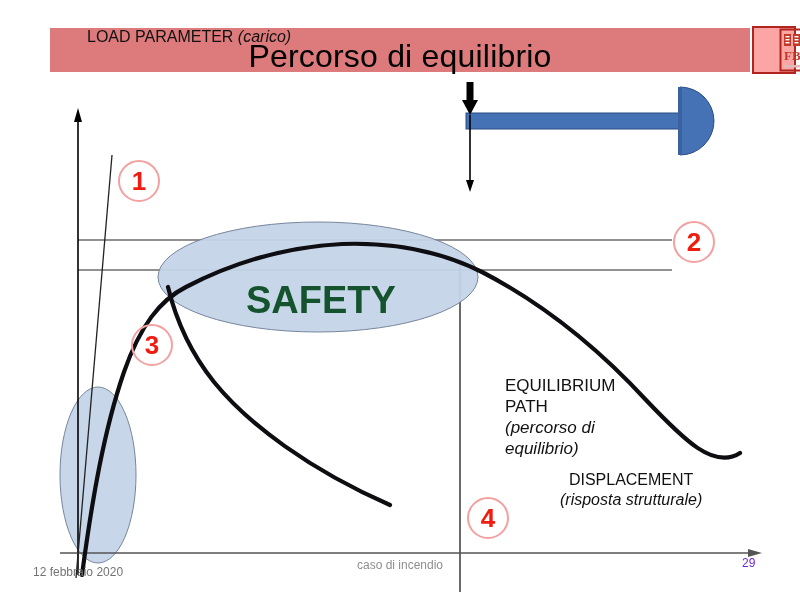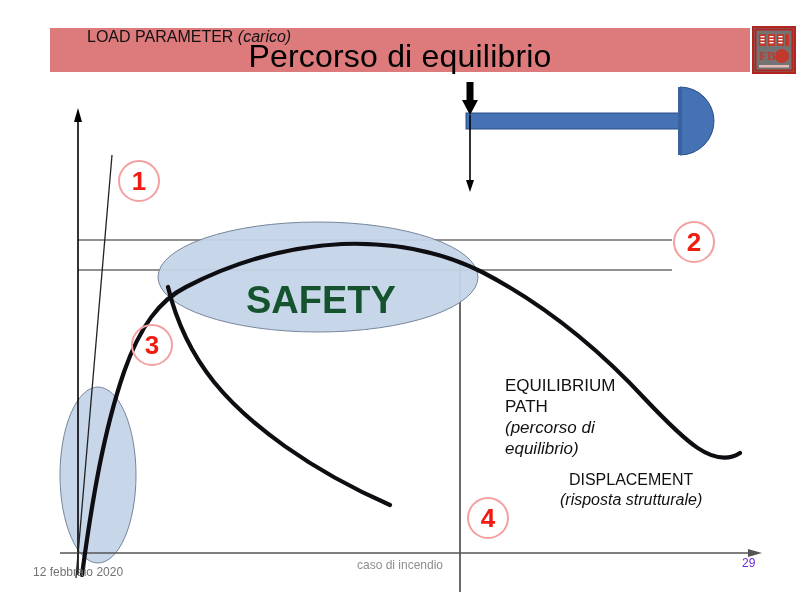--- a/index.html
+++ b/index.html
@@ -19,22 +19,23 @@
   }
   #title-text{
     position:absolute;left:50px;top:28px;width:700px;height:56px;
     display:flex;align-items:center;justify-content:center;
     font-size:32px;color:#000;font-weight:400;letter-spacing:0.2px;
     white-space:nowrap;
   }
   
   #logo{
     position:absolute;left:752px;top:26px;width:44px;height:48px;
-    border:2px solid #b2241f;background:#737373;
+    border:2px solid #b2241f;background:#fca5a5;
     box-sizing:border-box;
+    padding-left:25px;
   }
   #logo svg{display:block;}
 
   .axis-label{
     position:absolute;font-size:16px;color:#111;white-space:nowrap;
   }
   #y-axis-label{left:87px;top:28px;}
   #y-axis-label .it{font-style:italic;}
   #x-axis-label{left:560px;top:470px;text-align:center;line-height:20px;}
   #x-axis-label .it{font-style:italic;}

